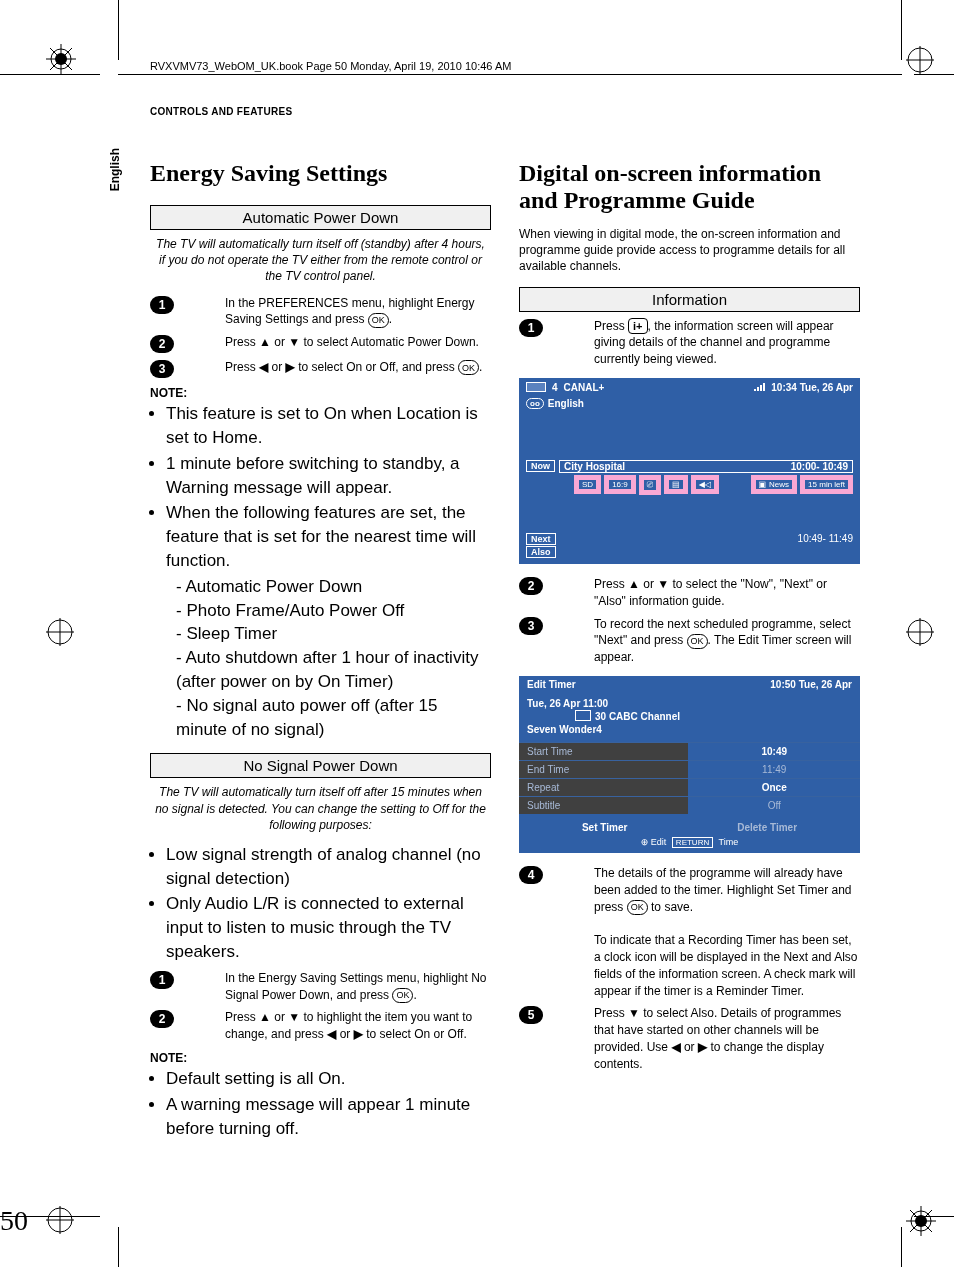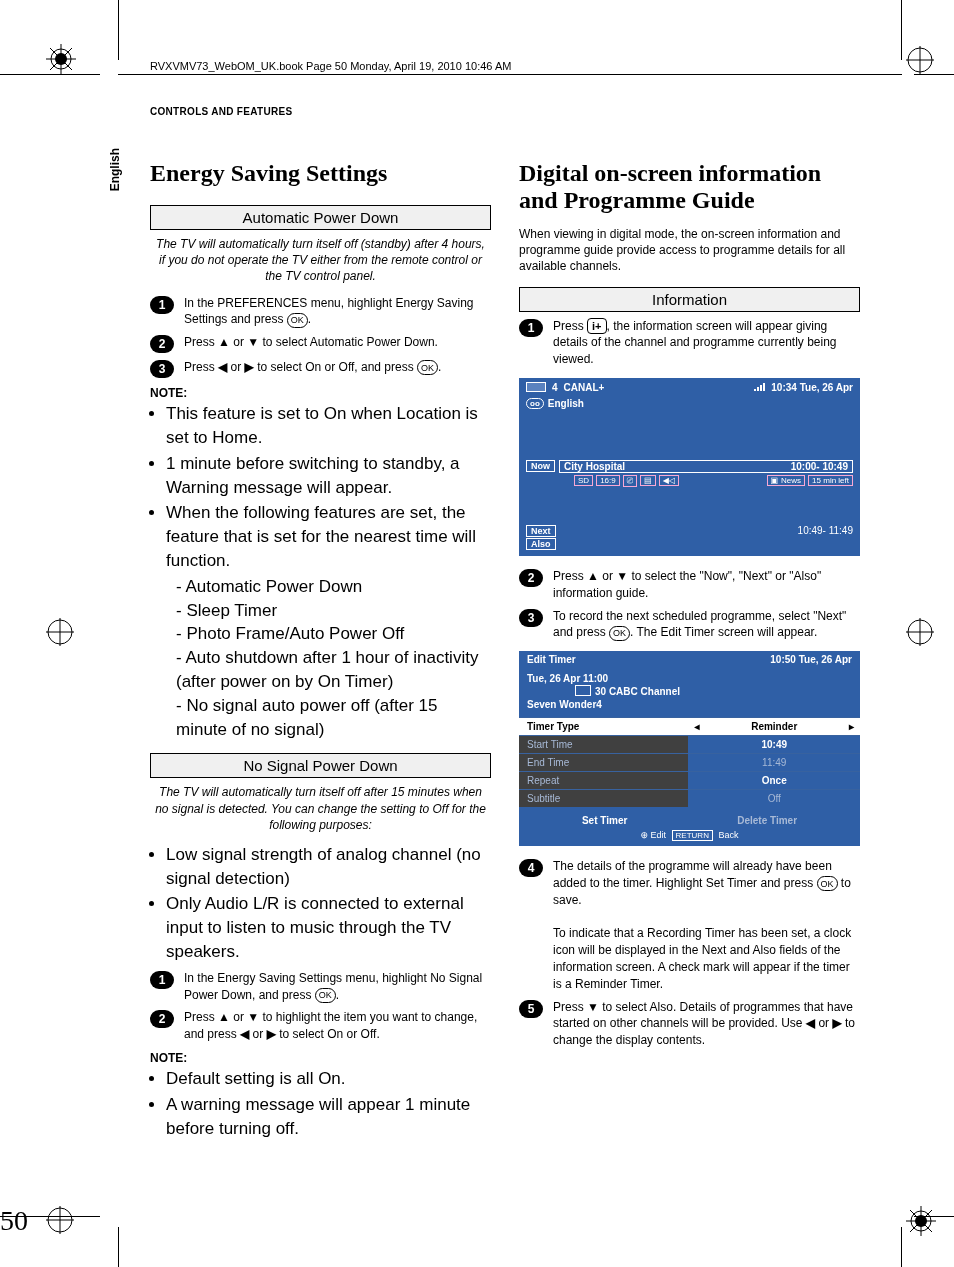--- a/index.html
+++ b/index.html
@@ -62,21 +62,21 @@
   .step {
     display:flex; align-items:flex-start; gap:10px;
     margin:6px 0;
   }
   .step-badge {
     display:inline-flex; align-items:center; justify-content:center;
     min-width:24px; height:18px; border-radius:9px;
     background:#000; color:#fff; font-weight:bold; font-size:12px;
     flex-shrink:0; margin-top:1px;
   }
-  .step-text { font-size:12px; line-height:1.4; }
+  .step-text { font-size:12px; line-height:1.4;margin-left:41px; }
   .note-head { font-size:12px; font-weight:bold; margin-top:8px; }
   ul.note-list, ul.sub-list {
     margin:2px 0 4px 0; padding-left:16px; font-size:17px; line-height:1.4;
   }
   ul.note-list > li { margin:2px 0; }
   ul.sub-list { list-style:none; padding-left:10px; }
   ul.sub-list li::before { content:"- "; }
   .ok-btn {
     display:inline-flex; align-items:center; justify-content:center;
     border:1px solid #000; border-radius:10px;
@@ -109,21 +109,21 @@
   .ip-row {
     display:flex; align-items:center; gap:4px;
     padding:0 6px; margin:1px 0;
   }
   .ip-tag {
     border:1px solid #fff; padding:0 4px; font-size:9px; font-weight:bold;
     background:#2f5fa6;
   }
   .ip-prog { flex:1; display:flex; justify-content:space-between; border:1px solid #fff; padding:0 4px; font-weight:bold; }
   .ip-badgerow { display:flex; gap:3px; padding:1px 6px 1px 54px; align-items:center; }
-  .ip-mini { border:1px solid #f9a8d4; font-size:8px; padding:0 3px; }
+  .ip-mini { border:5px solid #f9a8d4; font-size:8px; padding:0 3px; }
   .ip-gap { height:36px; }
   
   .timer-panel {
     background:#2f5fa6; color:#fff; font-size:10px; margin-top:10px;
   }
   .tp-title { font-weight:bold; display:flex; justify-content:space-between; padding:3px 8px; }
   .tp-meta { padding:4px 8px 6px 8px; line-height:1.3; font-weight:bold; }
   .tp-meta .chline { display:flex; gap:4px;margin-left:48px; }
   .tp-chicon { width:14px; height:9px; border:1px solid #fff; }
   .tp-tr { display:flex; border-top:1px solid #38629f; }
@@ -248,22 +248,22 @@
         </span>
       </div>
 
       <div class="note-head">NOTE:</div>
       <ul class="note-list">
         <li><span>This feature is set to </span><span class="bold">On</span><span> when </span><span class="bold">Location</span><span> is set to </span><span class="bold">Home</span><span>.</span></li>
         <li>1 minute before switching to standby, a Warning message will appear.</li>
         <li><span>When the following features are set, the feature that is set for the nearest time will function.</span>
           <ul class="sub-list">
             <li>Automatic Power Down</li>
+            <li>Photo Frame/Auto Power Off</li>
             <li>Sleep Timer</li>
-            <li>Photo Frame/Auto Power Off</li>
             <li>Auto shutdown after 1 hour of inactivity (after power on by On Timer)</li>
             <li>No signal auto power off (after 15 minute of no signal)</li>
           </ul>
         </li>
       </ul>
 
       <div class="section-bar">No Signal Power Down</div>
       <div class="intro">The TV will automatically turn itself off after 15 minutes when no signal is detected. You can change the setting to Off for the following purposes:</div>
       <ul class="note-list">
         <li>Low signal strength of analog channel (no signal detection)</li>
@@ -376,24 +376,20 @@
           <span>10:50 Tue, 26 Apr</span>
         </div>
         <div class="tp-meta">
           <div>Tue, 26 Apr 11:00</div>
           <div class="chline">
               <span class="tp-chicon"></span>
               <span>30 CABC Channel</span>
             </div>
           <div>Seven Wonder4</div>
         </div>
-        <div class="tp-tr" style="background:#fff;color:#000;">
-          <div class="tp-label" style="background:#fff;">Timer Type</div>
-          <div class="tp-val"><span class="l">◂</span><span>Reminder</span><span class="r">▸</span></div>
-        </div>
         <div class="tp-tr">
           <div class="tp-label dim">Start Time</div>
           <div class="tp-val">10:49</div>
         </div>
         <div class="tp-tr">
           <div class="tp-label dim">End Time</div>
           <div class="tp-val dim">11:49</div>
         </div>
         <div class="tp-tr">
           <div class="tp-label dim">Repeat</div>
@@ -403,21 +399,21 @@
           <div class="tp-label dim">Subtitle</div>
           <div class="tp-val dim">Off</div>
         </div>
         <div class="tp-buttons">
           <span>Set Timer</span>
           <span class="del">Delete Timer</span>
         </div>
         <div class="tp-foot">
           ⊕ <span>Edit</span>
           <span class="ret">RETURN</span>
-          <span>Back</span>
+          <span>Time</span>
         </div>
       </div>
 
       <div class="step" style="margin-top:12px;">
         <span class="step-badge">4</span>
         <span class="step-text">
           <span>The details of the programme will already have been added to the timer. Highlight </span><span class="bold">Set Timer</span><span> and press </span><span class="ok-btn">OK</span><span> to save.</span>
           <br><br>
           <span>To indicate that a Recording Timer has been set, a clock icon will be displayed in the </span><span class="bold">Next</span><span> and </span><span class="bold">Also</span><span> fields of the information screen. A check mark will appear if the timer is a Reminder Timer.</span>
         </span>

